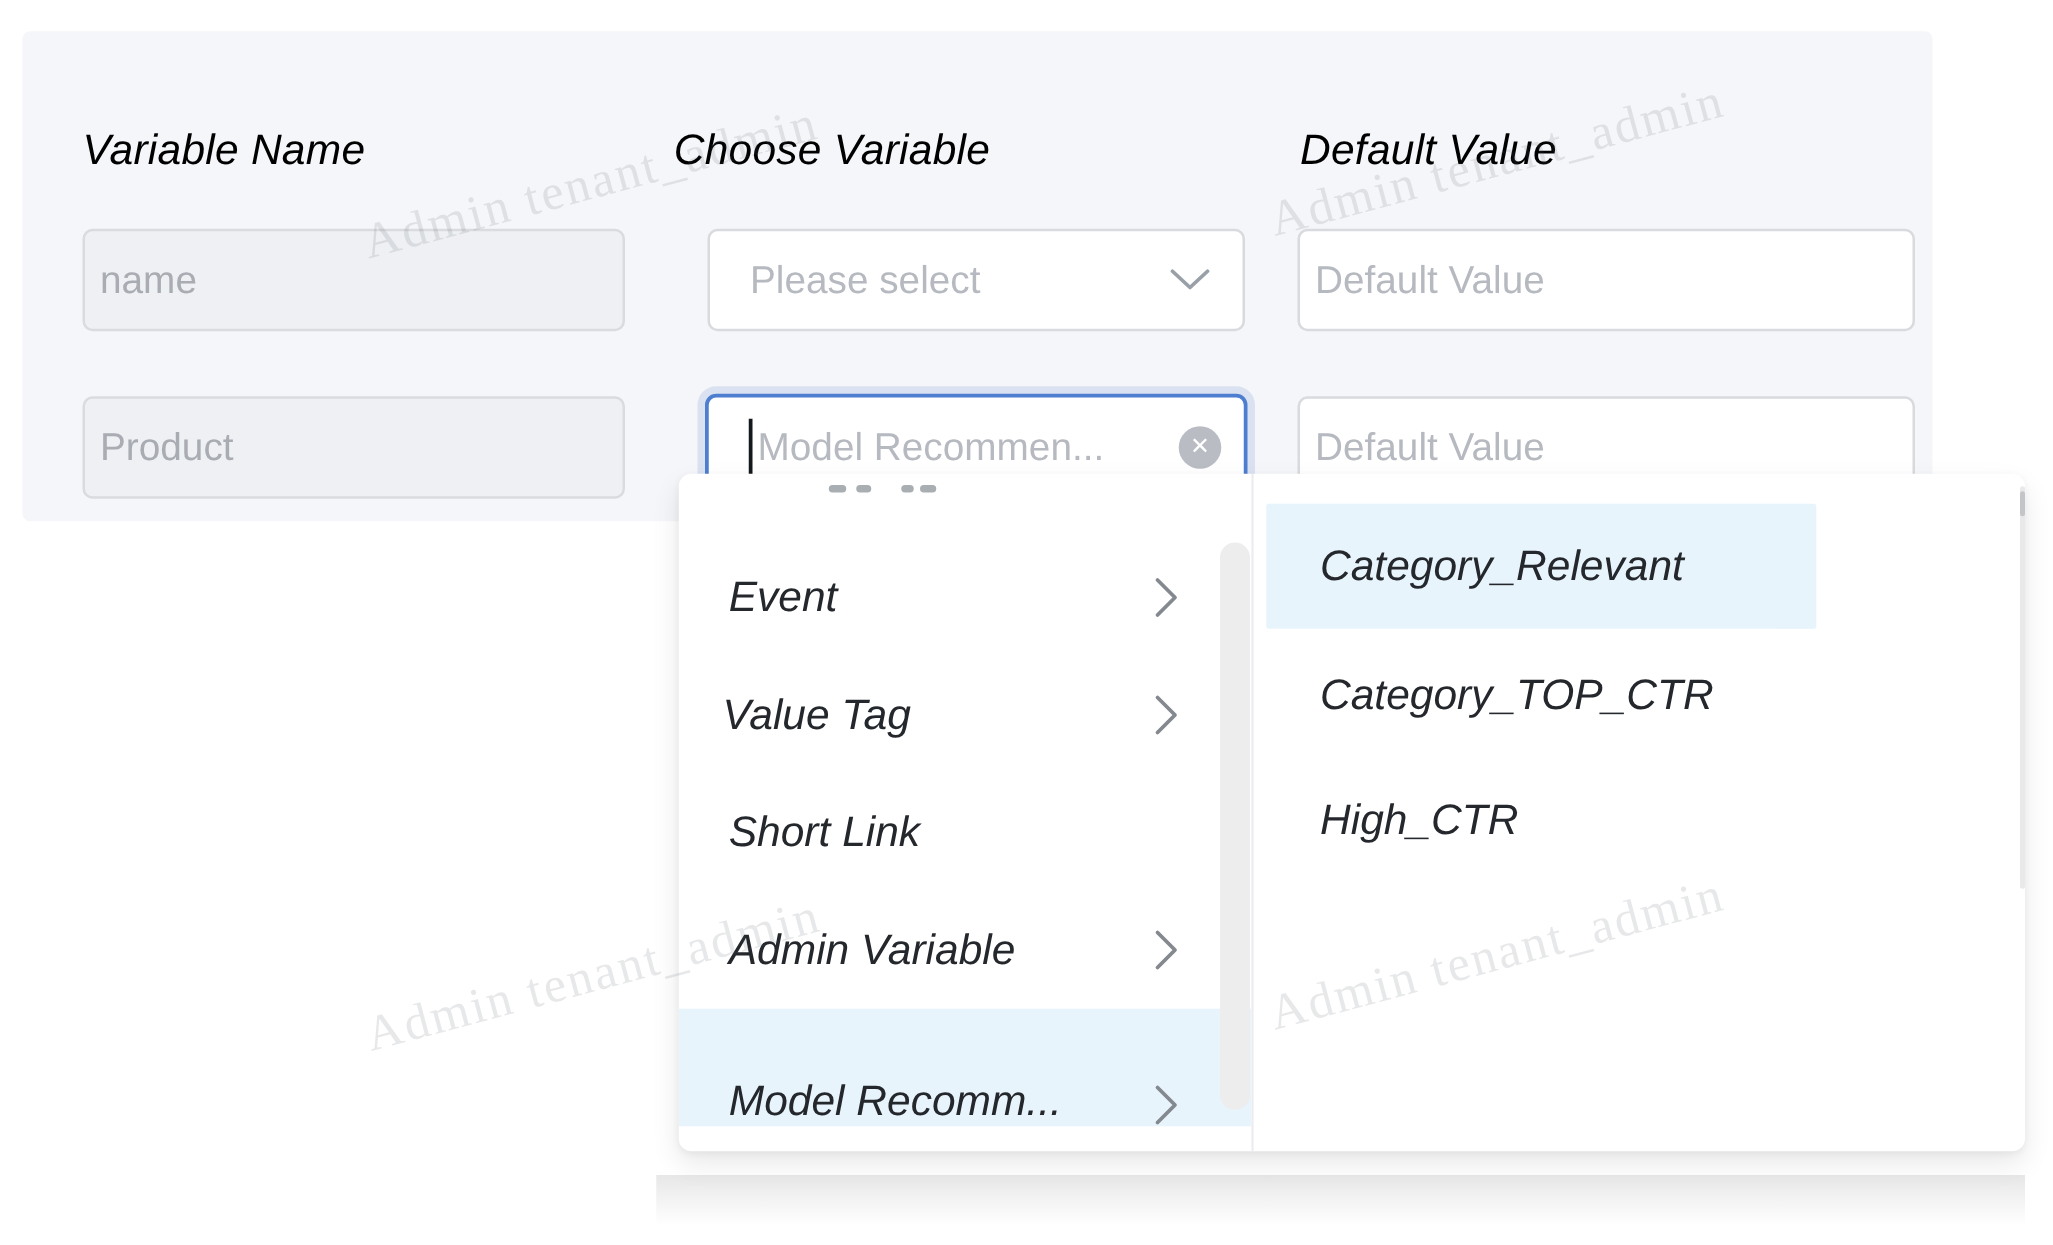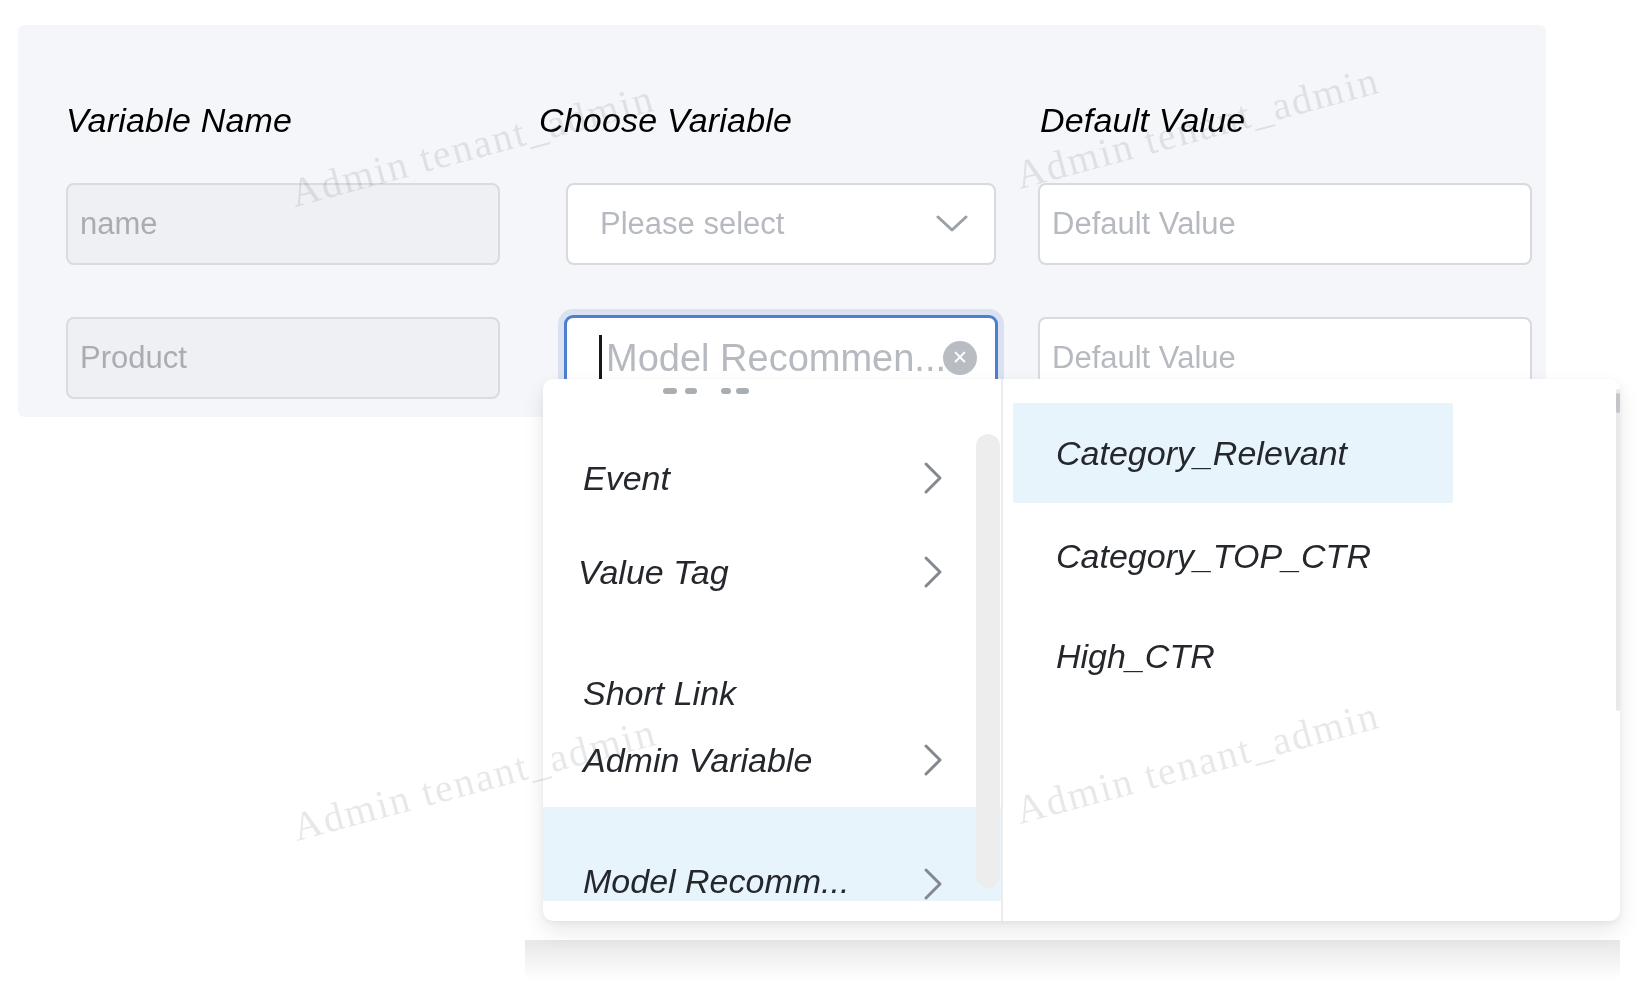--- a/index.html
+++ b/index.html
@@ -50,21 +50,21 @@
 
   
   .select-focused {
     position:absolute; left:546px; top:290px; width:434px; height:86px;
     background:#ffffff; border:3px solid #4e7ecf; border-radius:9px;
     box-shadow:0 0 0 6px rgba(78,126,207,0.16);
     display:flex; align-items:center; padding:0 18px 0 32px; cursor:text;
   }
   .caret { width:3px; height:46px; background:#15181c; flex:none; }
   .focused-placeholder {
-    font-size:38px; color:#b6bac0; white-space:nowrap; overflow:hidden;
+    font-size:31px; color:#b6bac0; white-space:nowrap; overflow:hidden;
     margin-left:4px; flex:1;
   }
   .clear-btn {
     flex:none; width:34px; height:34px; border-radius:50%;
     background:#b9bdc3; color:#ffffff; font-size:19px; line-height:34px;
     text-align:center; cursor:pointer; user-select:none;
   }
 
   
   .popup {
@@ -87,21 +87,21 @@
   .d3 { left:178px; width:10px; }
   .d4 { left:193px; width:13px; }
 
   .menu-item {
     position:absolute; left:0; width:460px; height:94px;
     display:flex; align-items:center; justify-content:space-between;
     padding:0 60px 0 40px; font-size:34px; color:#24272c; cursor:pointer;
     white-space:nowrap;
   }
   .menu-item.active { background:#e8f4fc; }
-  .mi-0 { top:52px; }  .mi-1 { top:146px;padding-left:35px; } .mi-2 { top:240px;align-items:flex-end; }
+  .mi-0 { top:52px; }  .mi-1 { top:146px;padding-left:35px; } .mi-2 { top:240px; }
   .mi-3 { top:334px; } .mi-4 { top:428px;align-items:flex-end; }
   .chev-right { flex:none; margin-left:12px; }
 
   .scrollbar1 {
     position:absolute; left:433px; top:55px; width:24px; height:454px;
     background:#ededee; border-radius:12px; cursor:pointer;
   }
 
   .submenu-col {
     position:absolute; left:462px; top:0; width:615px; height:542px;

